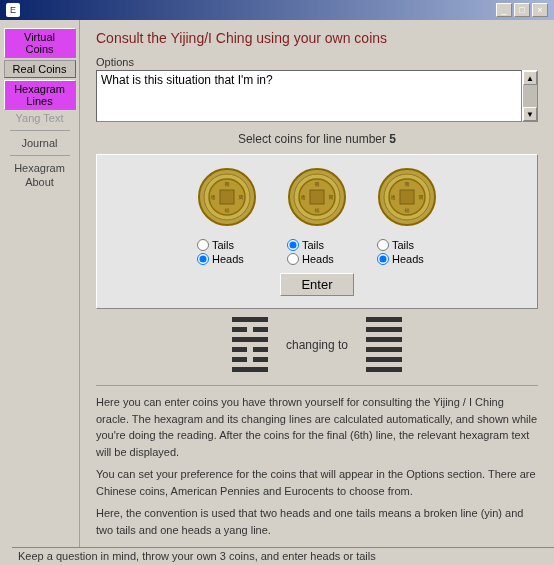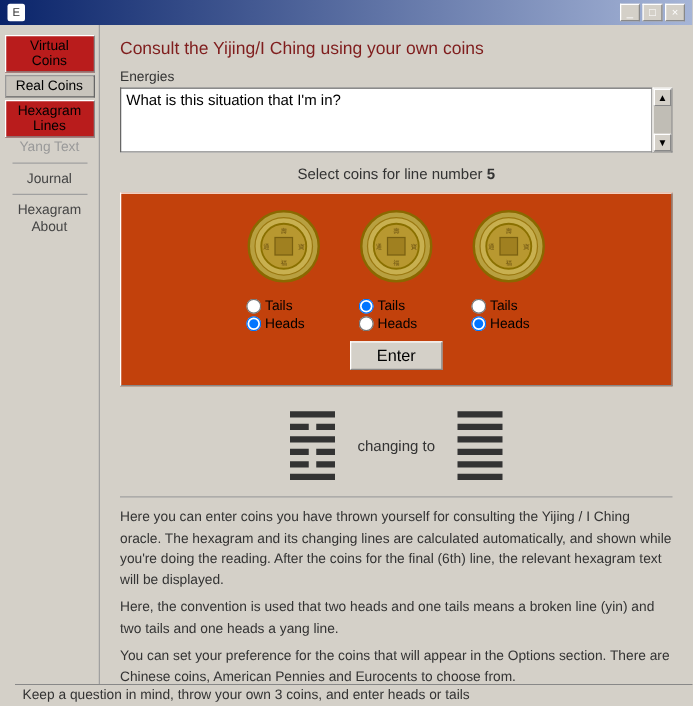--- a/index.html
+++ b/index.html
@@ -69,21 +69,21 @@
       display: flex;
       flex-direction: column;
       align-items: center;
       gap: 2px;
     }
     .sidebar-btn {
       width: 72px;
       padding: 2px 4px;
       font-size: 11px;
       text-align: center;
-      background: #b91c1c;
+      background: #d946ef;
       border: 1px solid #888;
       border-top-color: #fff;
       border-left-color: #fff;
       cursor: pointer;
     }
     .sidebar-btn.active {
       border: 1px solid #666;
       border-top-color: #999;
       border-left-color: #999;
       background: #c8c4bc;
@@ -172,26 +172,26 @@
     .line-select-label {
       text-align: center;
       font-size: 12px;
       margin-bottom: 8px;
       color: #333;
     }
     .line-number {
       font-weight: bold;
     }
     .coins-panel {
-      background: #c2410c;
+      background: #e5e5e5;
       border: 1px solid #888;
       border-top-color: #fff;
       border-left-color: #fff;
       padding: 12px;
-      margin-bottom: 18px;
+      margin-bottom: 6px;
     }
     .coins-row {
       display: flex;
       justify-content: center;
       gap: 30px;
       margin-bottom: 12px;
     }
     .coin {
       width: 60px;
       height: 60px;
@@ -302,21 +302,21 @@
     <span class="sidebar-label">Journal</span>
     <div class="sidebar-divider"></div>
     <span class="sidebar-label">Hexagram</span>
     <span class="sidebar-label">About</span>
   </div>
 
   <div class="content">
     <div class="content-title">Consult the Yijing/I Ching using your own coins</div>
 
     <div class="question-section">
-      <div class="question-label">Energies</div>
+      <div class="question-label">Options</div>
       <div class="question-input-wrapper">
         <textarea class="question-textarea" style="">What is this situation that I'm in?</textarea>
         <div class="scrollbar-v">
           <div class="scrollbar-arrow">▲</div>
           <div class="scrollbar-track"></div>
           <div class="scrollbar-arrow">▼</div>
         </div>
       </div>
     </div>
 
@@ -446,21 +446,21 @@
 
           <rect x="2" y="42" width="36" height="5" fill="#333"></rect>
 
           <rect x="2" y="52" width="36" height="5" fill="#333"></rect>
         </svg>
       </div>
     </div>
 
     <div class="description-section">
       <p>Here you can enter coins you have thrown yourself for consulting the Yijing / I Ching oracle. The hexagram and its changing lines are calculated automatically, and shown while you're doing the reading. After the coins for the final (6th) line, the relevant hexagram text will be displayed.</p>
+      <p>You can set your preference for the coins that will appear in the Options section. There are Chinese coins, American Pennies and Eurocents to choose from.</p>
       <p>Here, the convention is used that two heads and one tails means a broken line (yin) and two tails and one heads a yang line.</p>
-      <p>You can set your preference for the coins that will appear in the Options section. There are Chinese coins, American Pennies and Eurocents to choose from.</p>
     </div>
   </div>
 </div>
 
 <div class="status-bar">
   <span>Keep a question in mind, throw your own 3 coins, and enter heads or tails</span>
 </div>
 
 </body></html>

